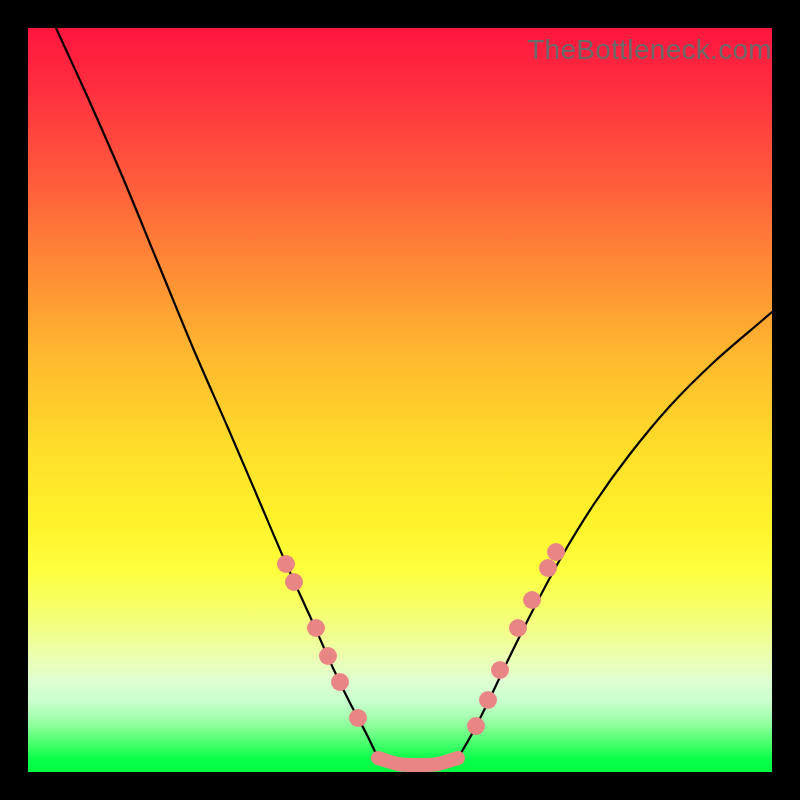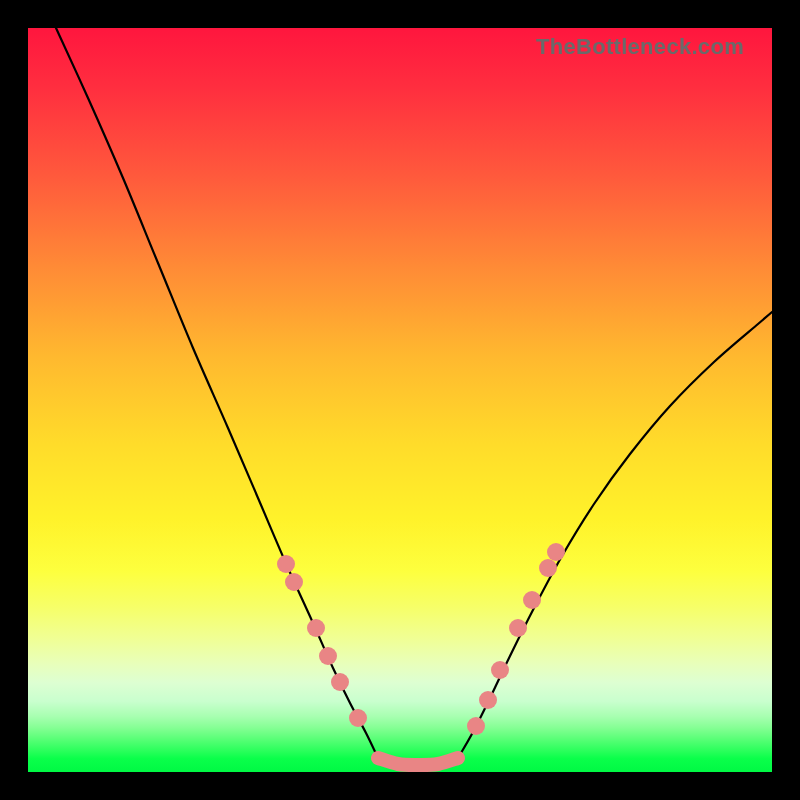--- a/index.html
+++ b/index.html
@@ -45,23 +45,23 @@
       #86ff95 94%,
       #5bff78 95.5%,
       #2fff5e 97%,
       #0aff4a 98.2%,
       #00f944 100%
     );
   }
   .watermark {
     position: absolute;
     top: 6px;
-    right: 28px;
-    font-size: 22px;
-    font-weight: 700;
+    right: 0;
+    font-size: 28px;
+    font-weight: 400;
     color: #6a6a6a;
     letter-spacing: 0.3px;
     user-select: none;
   }
   svg.curves {
     position: absolute;
     left: 0;
     top: 0;
     width: 744px;
     height: 744px;

